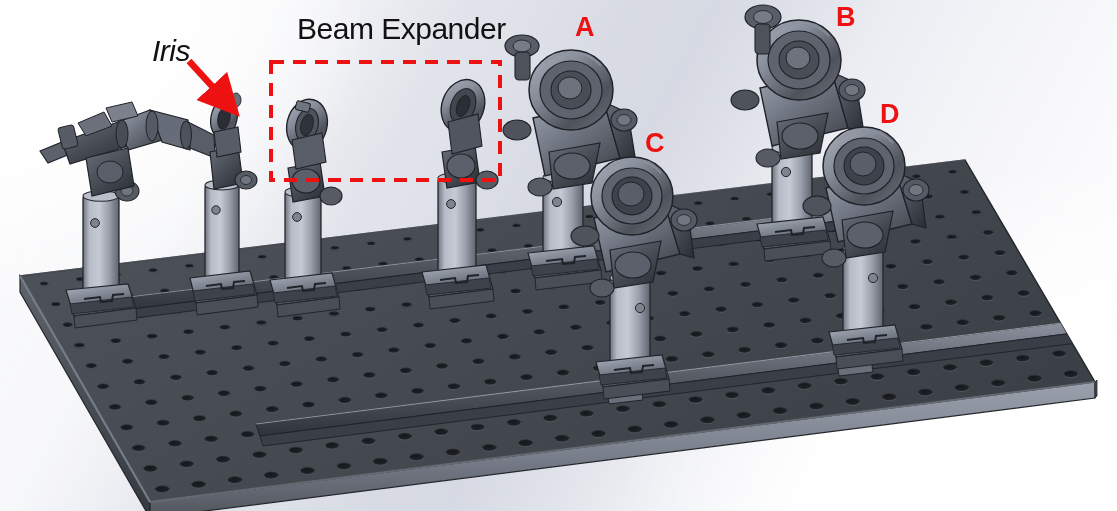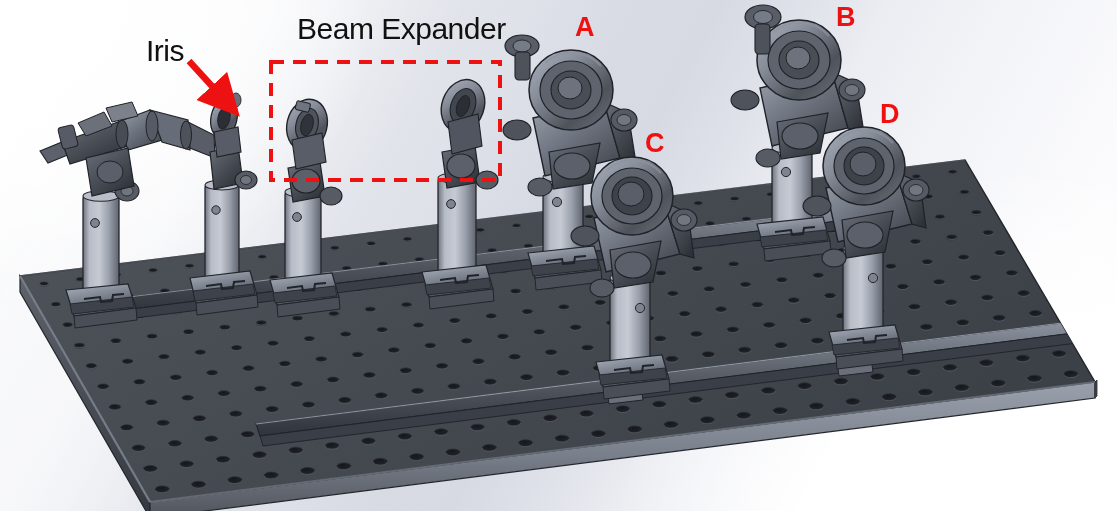--- a/index.html
+++ b/index.html
@@ -44,21 +44,21 @@
 
   .lbl{
     position:absolute;
     font-family:"Liberation Sans", sans-serif;
     white-space:nowrap;
     line-height:1;
     user-select:none;
   }
   .lbl-black{color:#111111;font-size:30px;font-weight:400;letter-spacing:-0.5px;}
   .lbl-red{color:#ee1111;font-size:27px;font-weight:700;}
-  #label-iris{left:146px;top:36px;}
+  #label-iris{left:152px;top:36px;font-style:italic;}
   #label-beam-expander{left:297px;top:14px;}
   #label-a{left:575px;top:14px;}
   #label-b{left:836px;top:4px;}
   #label-c{left:645px;top:130px;}
   #label-d{left:880px;top:101px;}
 </style>
 </head>
 <body>
 
 <div id="stage">

